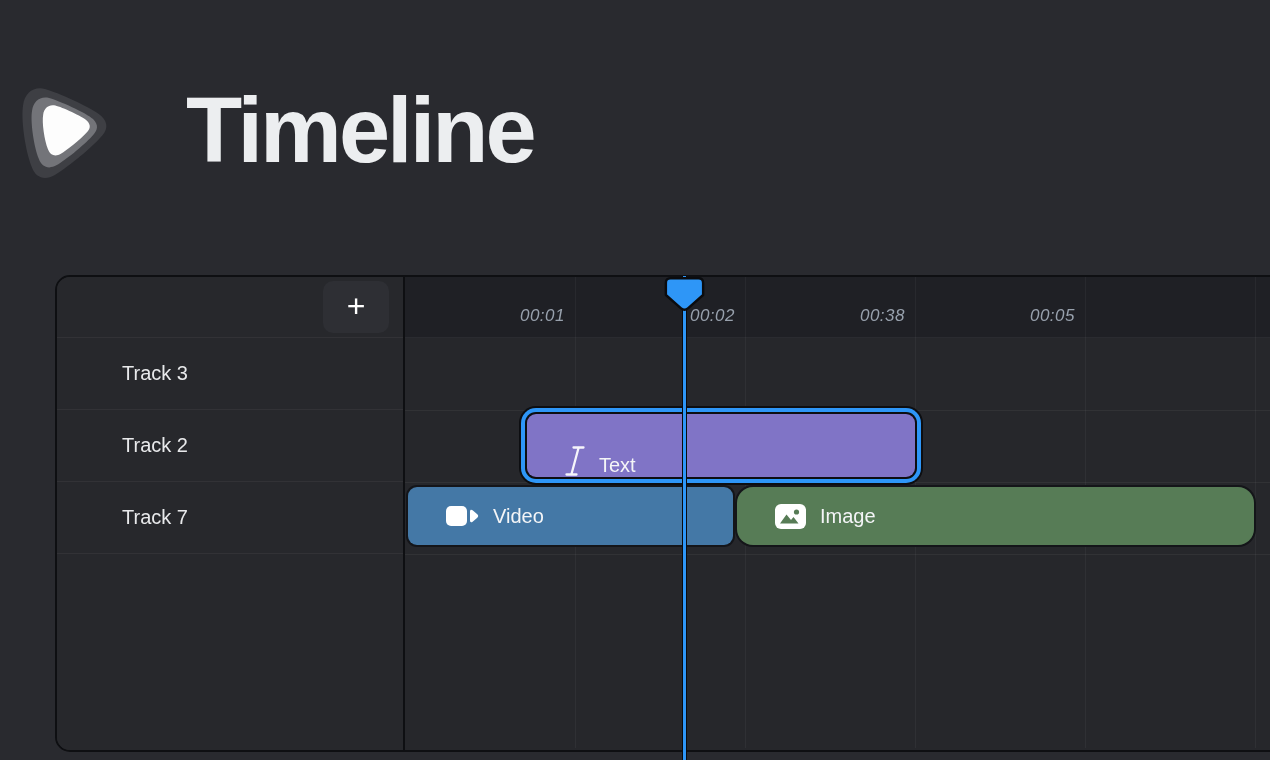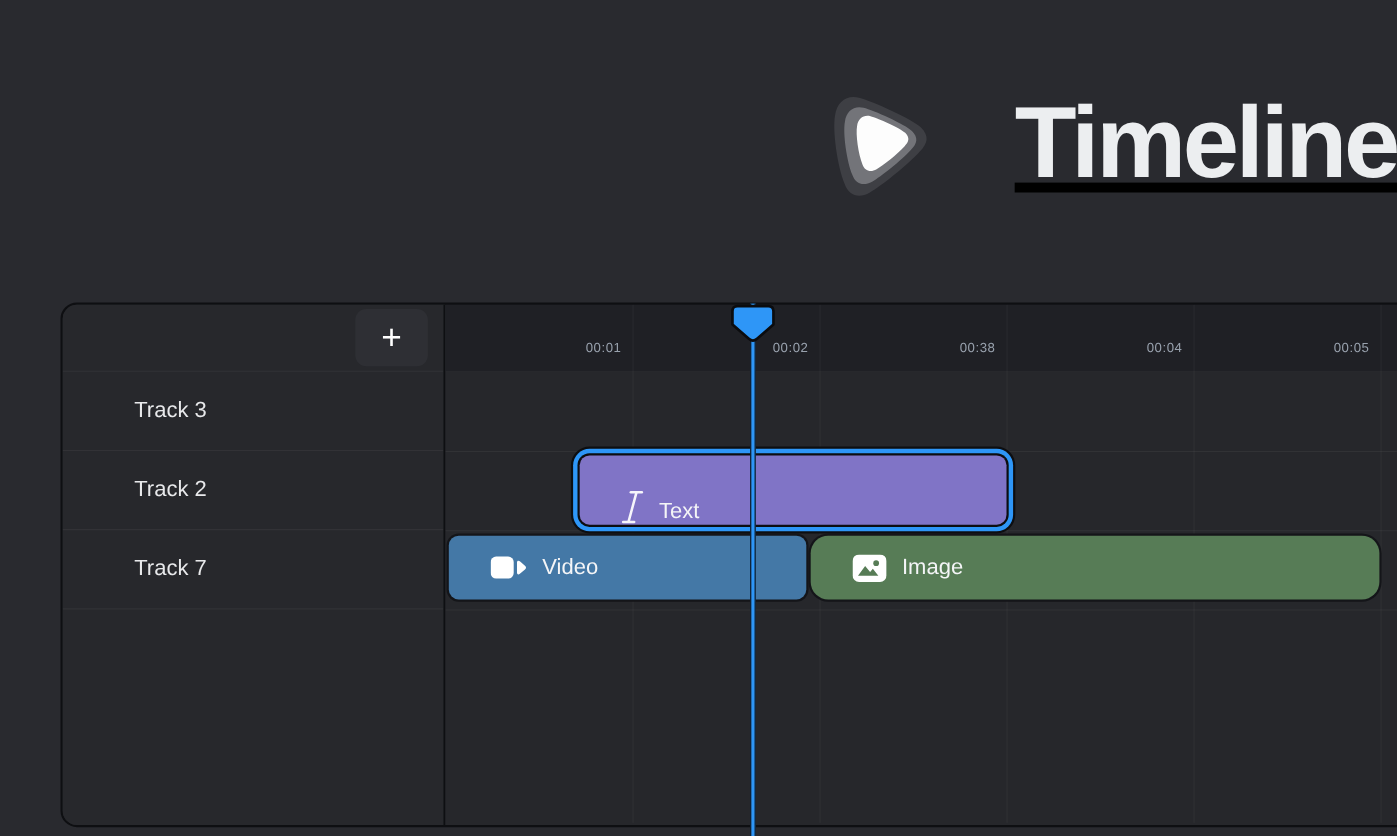--- a/index.html
+++ b/index.html
@@ -5,21 +5,21 @@
   html,body{margin:0;padding:0;background:#292a2f;}
   .stage{
     position:relative;width:1270px;height:760px;overflow:hidden;
     background:var(--bg,#292a2f);
     font-family:"Liberation Sans", sans-serif;
     -webkit-font-smoothing:antialiased;
   }
   
   .brand{
     position:absolute;top:50px;left:0;right:0;height:160px;
-    display:flex;align-items:center;justify-content:flex-end;gap:54px;text-decoration:underline;
+    display:flex;align-items:center;justify-content:flex-start;gap:54px;
   }
   .logo{width:132px;height:130px;flex:0 0 auto;}
   .brand h1{
     margin:0;font-size:92px;font-weight:bold;letter-spacing:-3px;
     color:#eceef0;line-height:1;
   }
   
   .panel{
     position:absolute;left:55px;top:275px;width:1235px;height:477px;
     background:var(--panel,#26272b);
@@ -50,21 +50,21 @@
   .ruler{
     position:absolute;left:0;right:0;top:0;height:60px;
     background:var(--ruler,#1f2025);
     border-bottom:1px solid rgba(255,255,255,.05);
     display:flex;border-radius:0 13px 0 0;
   }
   .tick{
     width:170px;flex:0 0 170px;box-sizing:border-box;
     display:flex;align-items:center;justify-content:flex-end;
     padding:18px 10px 0 0;
-    color:#98a1ad;font-size:12px;letter-spacing:.5px;
+    color:#98a1ad;font-size:17px;letter-spacing:.5px;font-style:italic;
   }
   .gridline{position:absolute;top:0;bottom:2px;width:1px;background:rgba(255,255,255,.045);}
   .rowline{position:absolute;left:0;right:0;height:1px;background:rgba(255,255,255,.05);}
   
   .clip{
     position:absolute;height:58px;border-radius:9px;z-index:10;
     display:flex;align-items:center;padding-left:38px;box-sizing:border-box;
     box-shadow:0 0 0 2px #141519;cursor:pointer;
   }
   .clip .label{color:#f4f5f7;font-size:20px;margin-left:14px;}
@@ -113,21 +113,20 @@
         <span>Track 7</span>
       </div>
     </div>
 
     <div class="area">
 
       <div class="ruler">
         <div class="tick">00:01</div>
         <div class="tick">00:02</div>
         <div class="tick">00:38</div>
-        <div class="tick">00:04</div>
         <div class="tick">00:05</div>
       </div>
 
       <div class="gridline" style="left:170px"></div>
       <div class="gridline" style="left:340px"></div>
       <div class="gridline" style="left:510px"></div>
       <div class="gridline" style="left:680px"></div>
       <div class="gridline" style="left:850px"></div>
 
       <div class="rowline" style="top:133px"></div>

